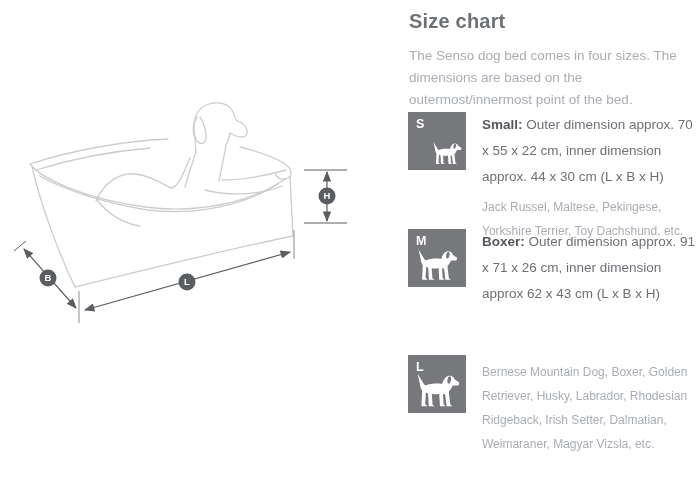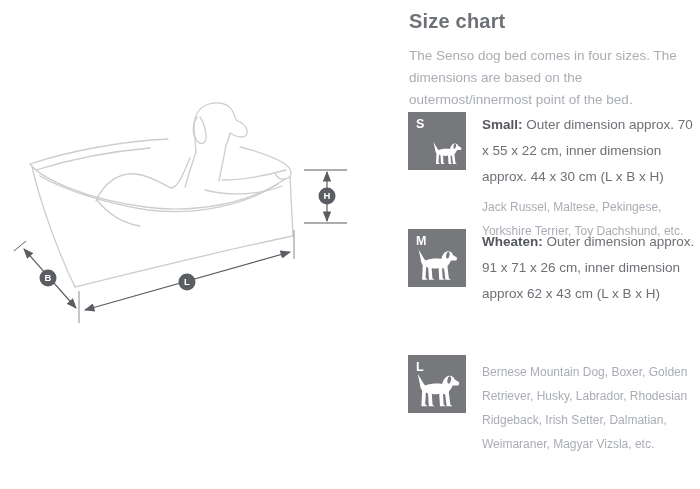--- a/index.html
+++ b/index.html
@@ -123,21 +123,21 @@
 
   <div class="size-row m">
     <div class="size-icon">
       <span class="size-letter">M</span>
       <svg class="dog dog-m" viewBox="0 0 62 48">
         <path class="dog-body" d="M5,2 L12,14 L15,18 C23,15 33,15 38,16 C39,11 42,6 46,5 C51,4 54,7 55,10 L61,14 L60,18 L52,18 C51,21 49,24 47,26 L47,28 L49,44 L52,46 L44,46 L42,30 L39,29 L40,44 L43,46 L35,46 L34,29 C30,30 27,30 24,29 L25,44 L28,46 L20,46 L19,29 L16,27 L15,43 L18,46 L10,46 L11,25 C9,22 8,19 8,16 Z"></path>
         <ellipse class="dog-ear" cx="47.5" cy="10.5" rx="2.4" ry="5" transform="rotate(12 47.5 10.5)"></ellipse>
       </svg>
     </div>
     <div class="size-text">
-      <p class="desc"><strong>Wheaten:</strong> <span>Outer dimension approx. 91 x 71 x 26 cm, inner dimension approx 62 x 43 cm (L x B x H)</span></p>
+      <p class="desc"><strong>Boxer:</strong> <span>Outer dimension approx. 91 x 71 x 26 cm, inner dimension approx 62 x 43 cm (L x B x H)</span></p>
     </div>
   </div>
 
   <div class="size-row l">
     <div class="size-icon">
       <span class="size-letter">L</span>
       <svg class="dog dog-l" viewBox="0 0 62 48">
         <path class="dog-body" d="M5,2 L12,14 L15,18 C23,15 33,15 38,16 C39,11 42,6 46,5 C51,4 54,7 55,10 L61,14 L60,18 L52,18 C51,21 49,24 47,26 L47,28 L49,44 L52,46 L44,46 L42,30 L39,29 L40,44 L43,46 L35,46 L34,29 C30,30 27,30 24,29 L25,44 L28,46 L20,46 L19,29 L16,27 L15,43 L18,46 L10,46 L11,25 C9,22 8,19 8,16 Z"></path>
         <ellipse class="dog-ear" cx="47.5" cy="10.5" rx="2.4" ry="5" transform="rotate(12 47.5 10.5)"></ellipse>
       </svg>

